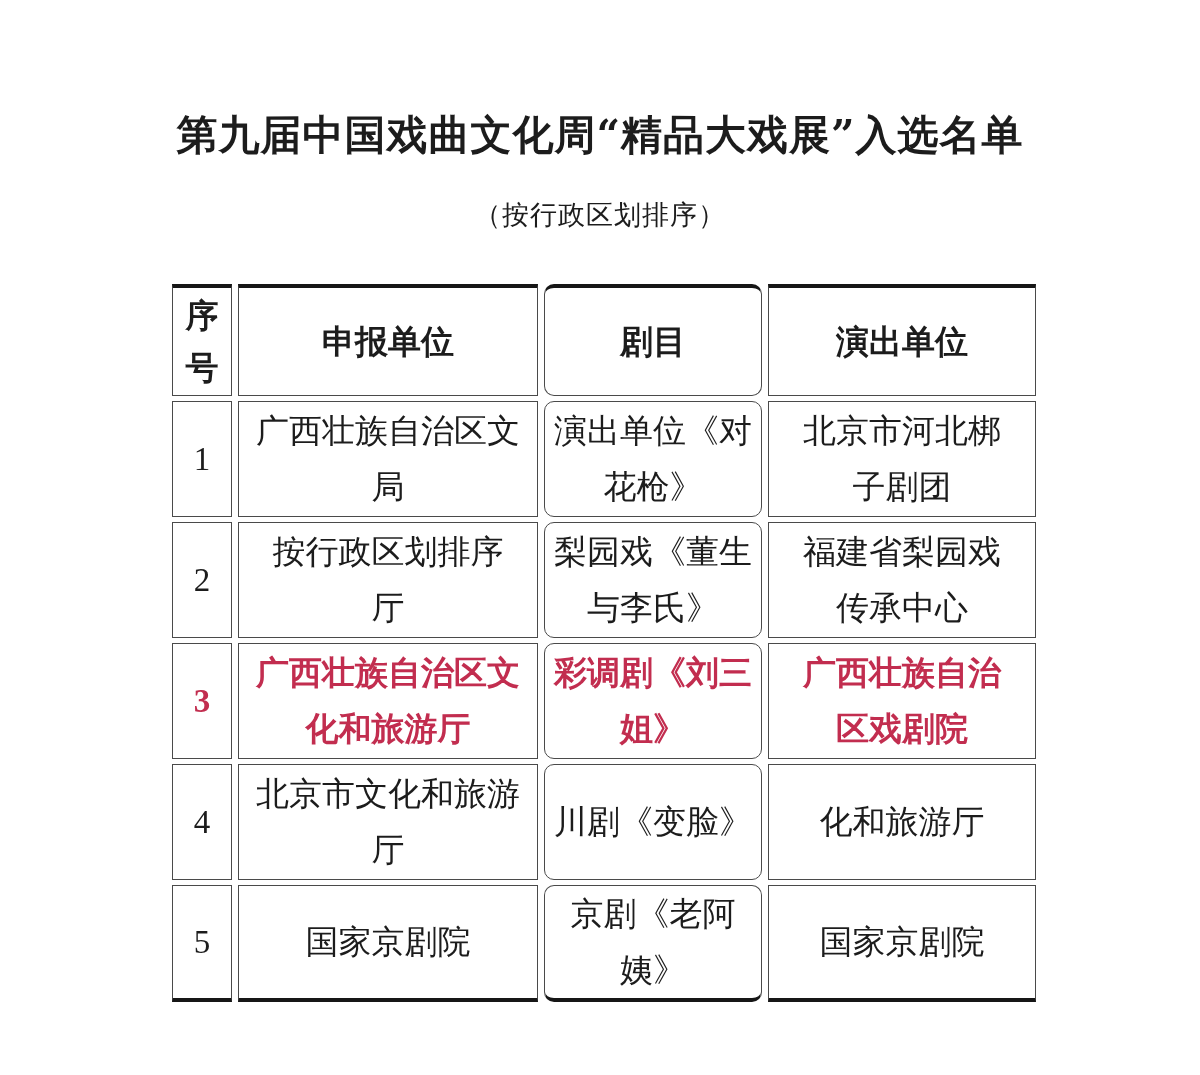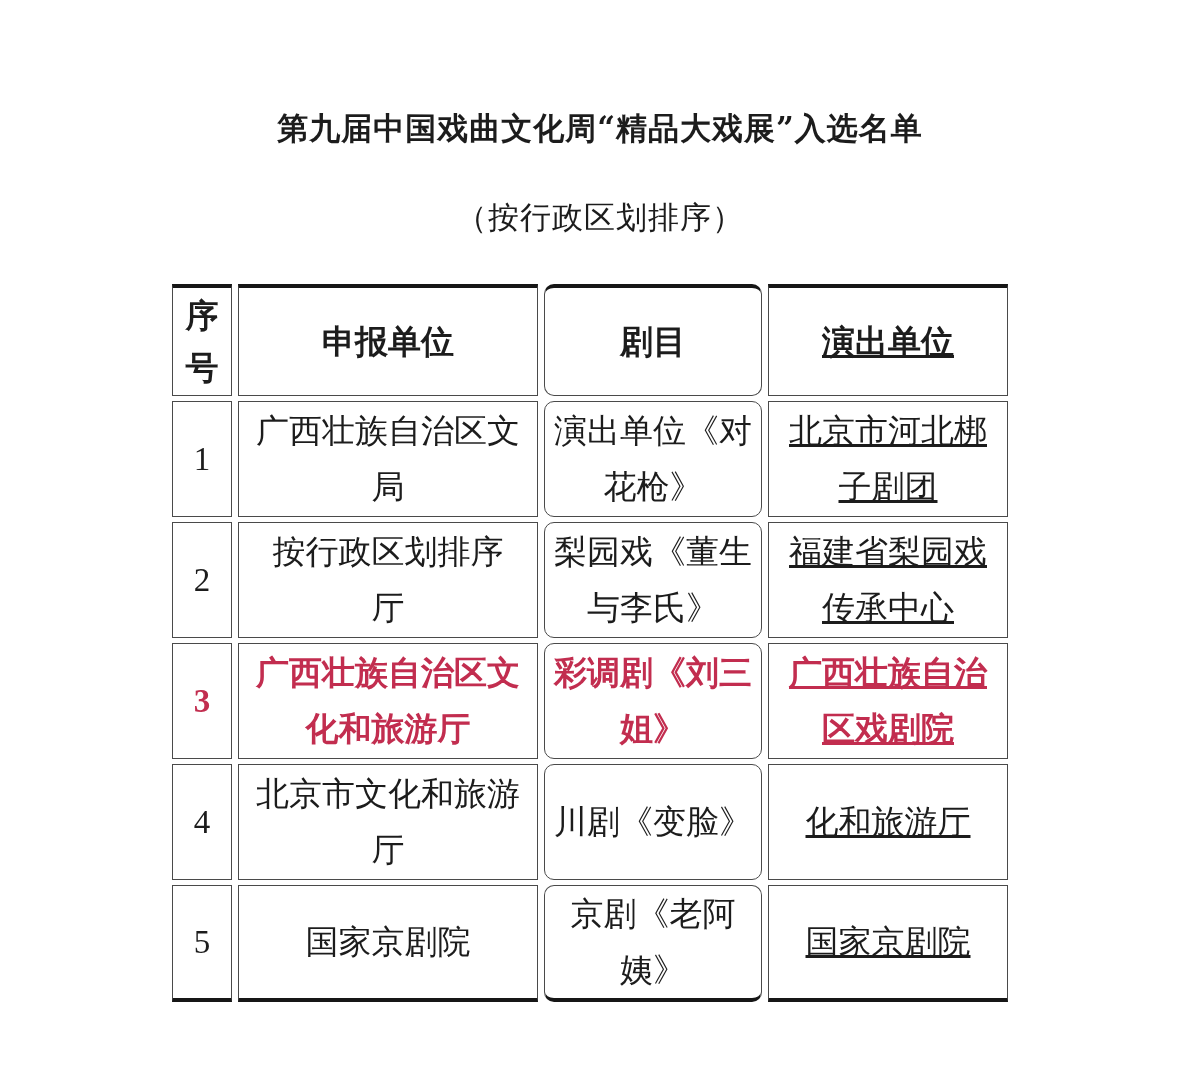--- a/index.html
+++ b/index.html
@@ -15,30 +15,30 @@
     overflow:hidden;
     font-family:"Liberation Sans",sans-serif;
     color:var(--ink);
   }
   .doc{width:1200px;height:1075px;position:relative;}
   .doc-title{
     position:absolute;top:108px;left:0;width:1200px;
     text-align:center;
     font-family:"DejaVu Serif","Liberation Serif",serif;
     font-weight:700;
-    font-size:31px;
+    font-size:41px;
     letter-spacing:1px;
     white-space:nowrap;
   }
   .doc-subtitle{
     position:absolute;top:197px;left:0;width:1200px;
     text-align:center;
     font-family:"DejaVu Serif","Liberation Serif",serif;
     font-weight:400;
-    font-size:31px;
+    font-size:27px;
     letter-spacing:1px;
     white-space:nowrap;
   }
   table.list{
     position:absolute;left:166px;top:279px;
     border-collapse:separate;
     border-spacing:6px 5px;
     table-layout:fixed;
   }
   table.list td,table.list th{
@@ -50,21 +50,21 @@
     background:#ffffff;
     font-size:33px;
     line-height:56px;
     font-weight:400;
     white-space:pre-line;
   }
   
   .col-num{width:60px;}
   .col-apply{width:300px;}
   .col-play{width:218px;border-radius:10px;}
-  .col-perform{width:240px;text-decoration:underline;}
+  .col-perform{width:268px;}
   
   tr.head-row th{height:112px;font-weight:700;line-height:52px;}
   tr.body-row td{height:116px;}
   tr.last-row td{height:62px;}
   
   tr.head-row th{border-top:4px solid var(--thick-border);}
   tr.last-row td{border-bottom:4px solid var(--thick-border);}
   td:first-child,th:first-child{border-left:4px solid var(--thick-border);}
   td:last-child,th:last-child{border-right:4px solid var(--thick-border);}
   

